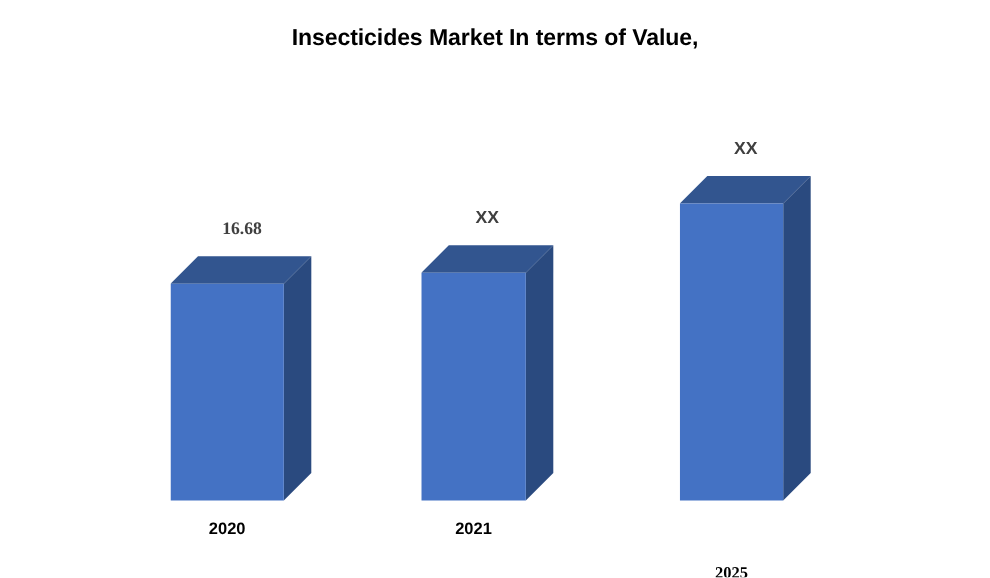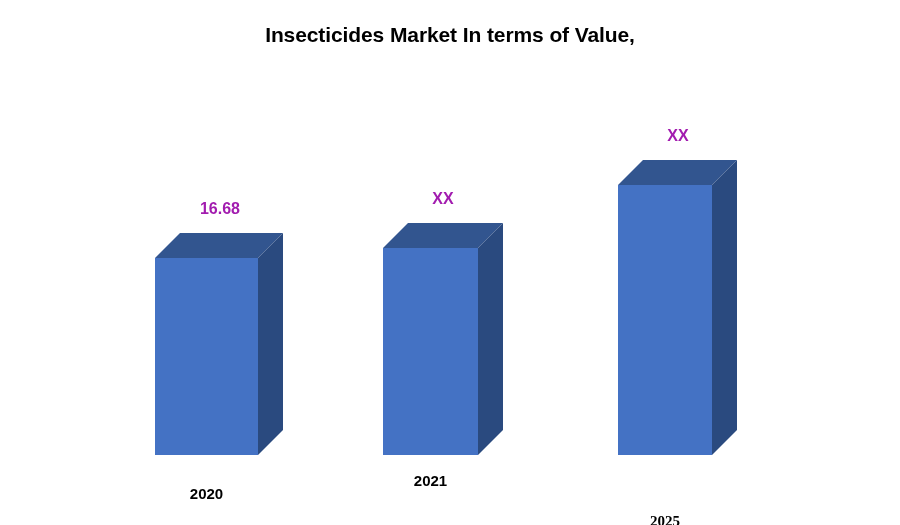--- a/index.html
+++ b/index.html
@@ -52,21 +52,21 @@
   .bar-3d {
     position: absolute;
     left: 0;
     top: 0;
   }
   .bar-value-label {
     position: absolute;
     text-align: center;
     font-size: 16px;
     font-weight: bold;
-    color: #a21caf;
+    color: #404040;
     white-space: nowrap;
   }
   .category-label {
     position: absolute;
     text-align: center;
     font-size: 15px;
     font-weight: bold;
     color: #000000;
     white-space: nowrap;
   }
@@ -75,32 +75,32 @@
 <body>
 
 <div id="chart-root">
 
   <div id="chart-title">
     <span class="title-line">Insecticides Market In terms of Value,</span>
   </div>
 
   <div id="plot-area">
 
-    <div class="bar-group" style="left:155px; top:150px; width:160px; height:320px;">
+    <div class="bar-group" style="left:155px; top:150px; width:160px; height:320px;font-family:Liberation Serif, serif;">
       <div class="bar-value-label" style="left:10px; top:50px; width:110px;">16.68</div>
       <svg class="bar-3d" width="160" height="320" viewBox="0 0 160 320">
 
         <polygon points="0,108 25,83 128,83 103,108" fill="#32558F"></polygon>
 
         <polygon points="103,108 128,83 128,280 103,305" fill="#2A4A7F"></polygon>
 
         <rect x="0" y="108" width="103" height="197" fill="#4472C4"></rect>
       </svg>
     </div>
-    <div class="category-label" style="left:155px; top:485px; width:103px;">2020</div>
+    <div class="category-label" style="left:155px; top:472px; width:103px;">2020</div>
 
     <div class="bar-group" style="left:383px; top:150px; width:160px; height:320px;">
       <div class="bar-value-label" style="left:5px; top:40px; width:110px;">XX</div>
       <svg class="bar-3d" width="160" height="320" viewBox="0 0 160 320">
         <polygon points="0,98 25,73 120,73 95,98" fill="#32558F"></polygon>
         <polygon points="95,98 120,73 120,280 95,305" fill="#2A4A7F"></polygon>
         <rect x="0" y="98" width="95" height="207" fill="#4472C4"></rect>
       </svg>
     </div>
     <div class="category-label" style="left:383px; top:472px; width:95px;">2021</div>

